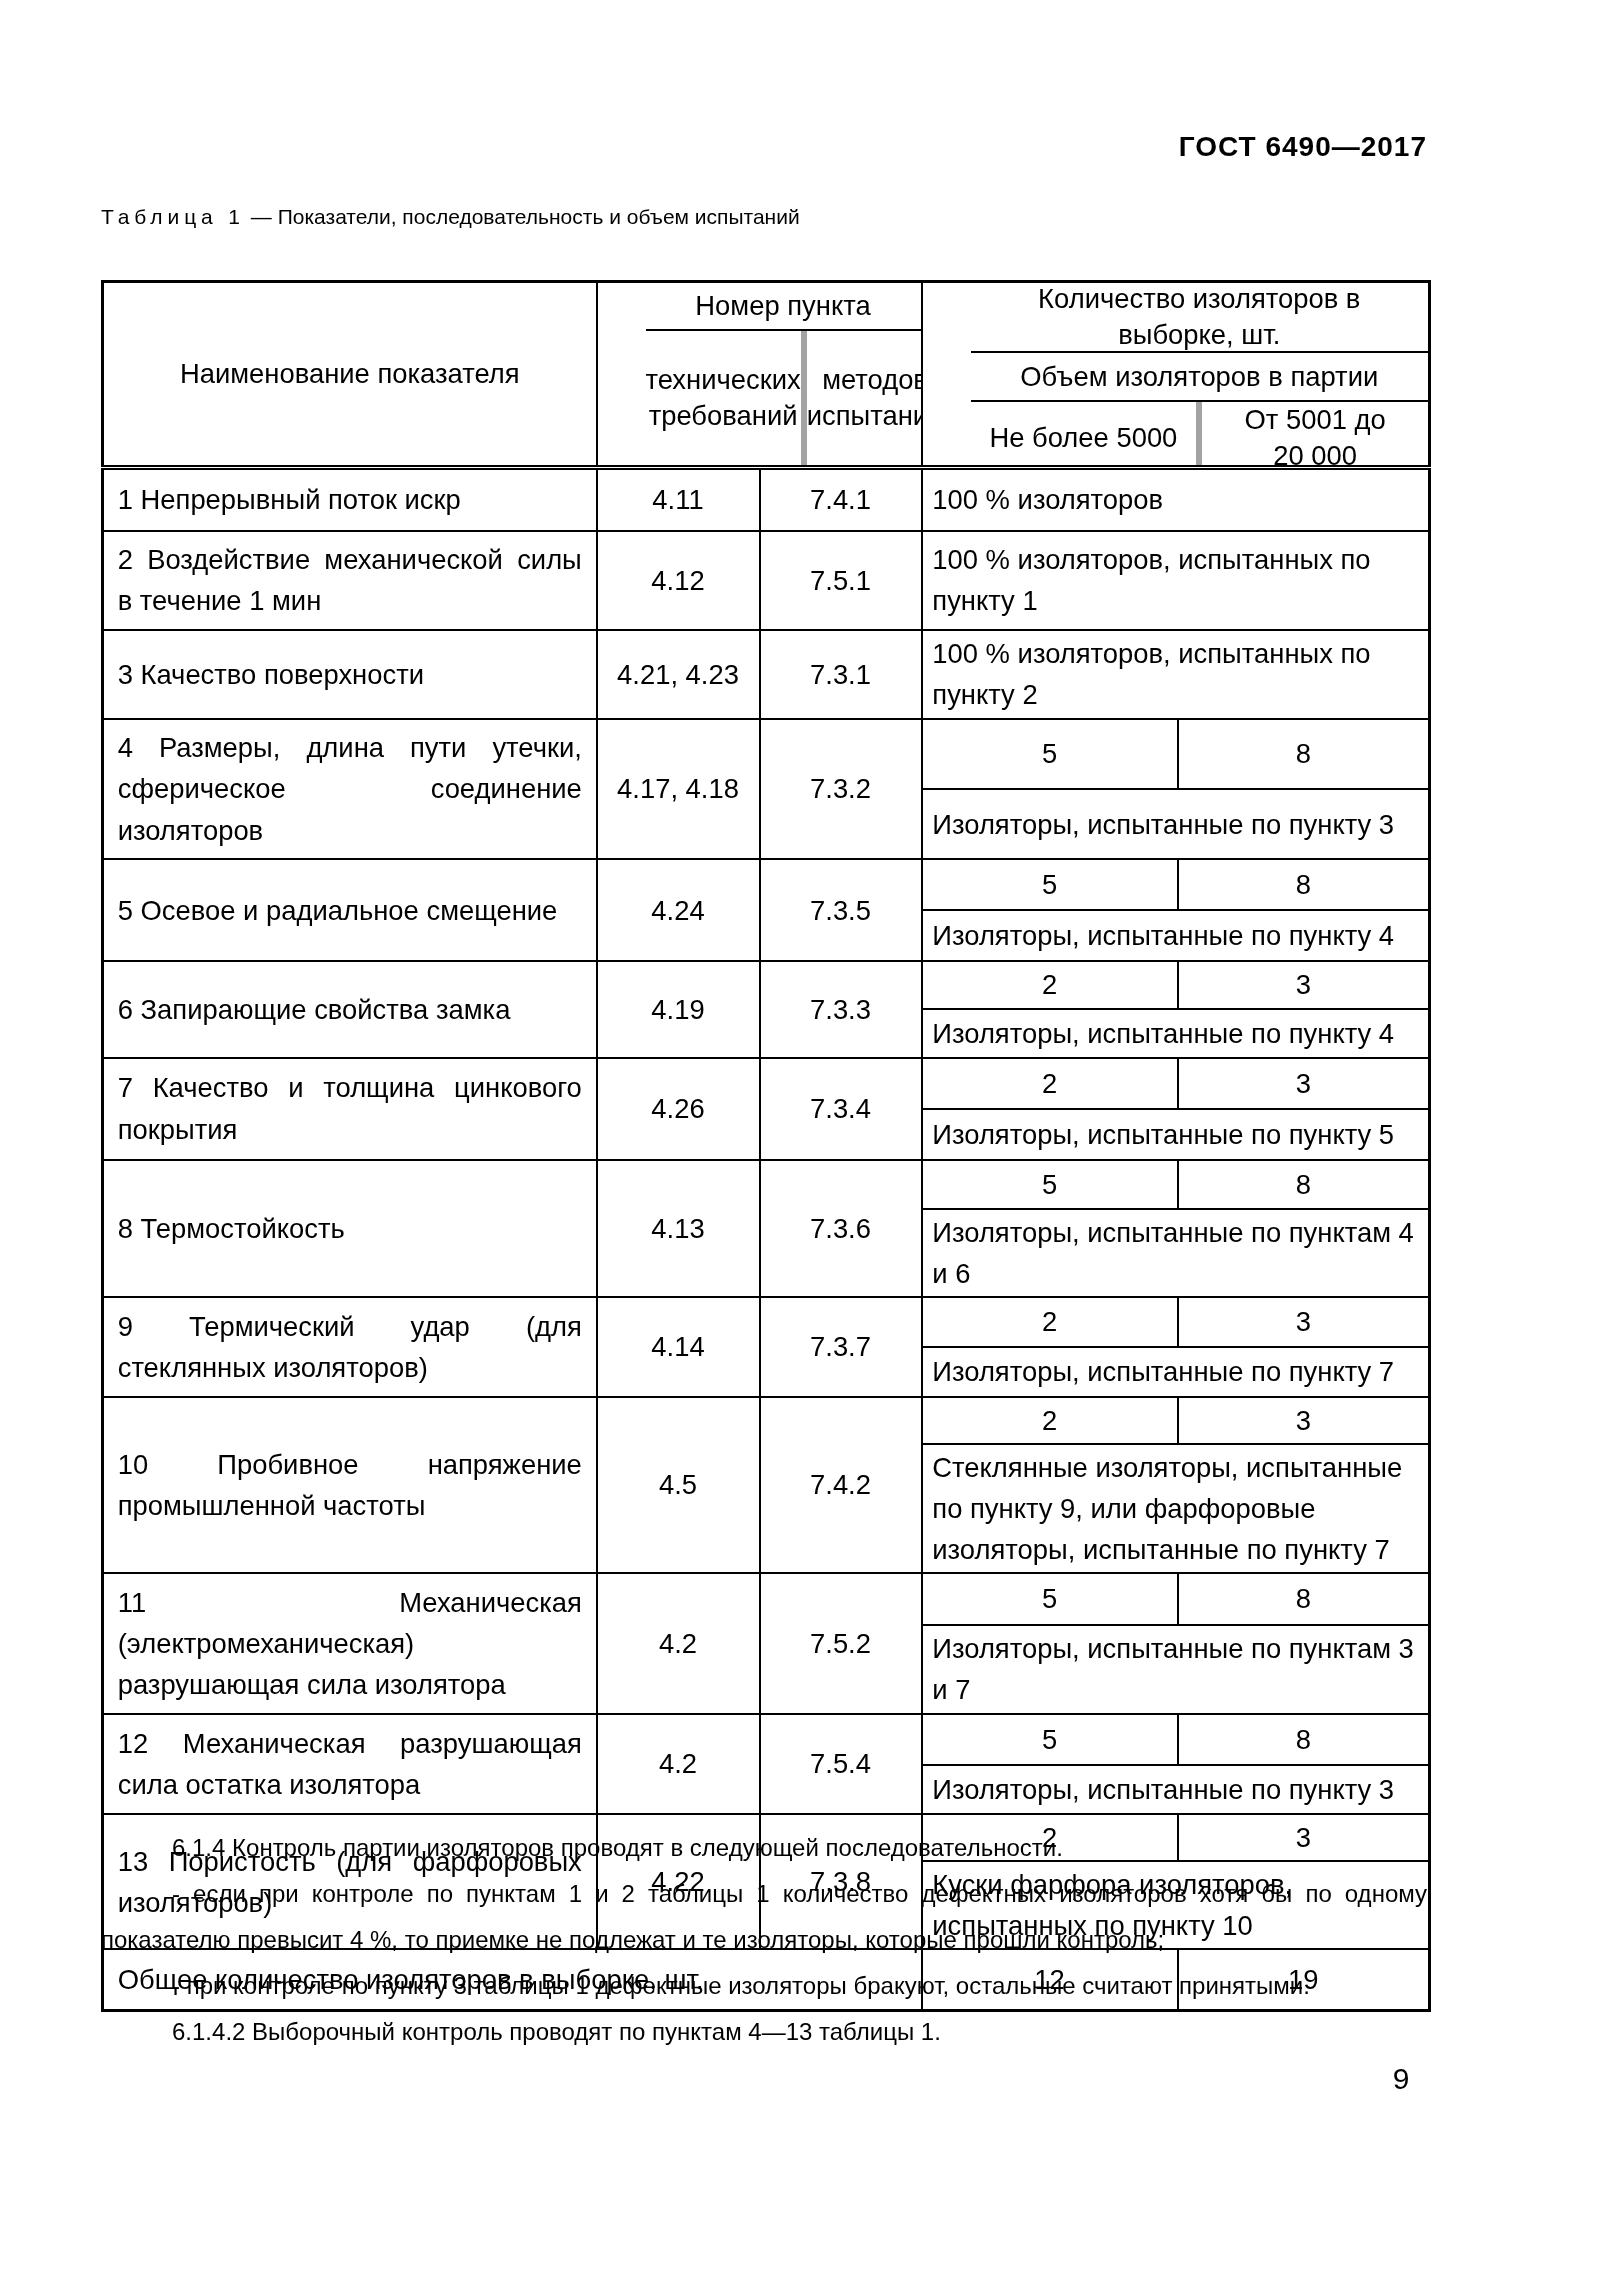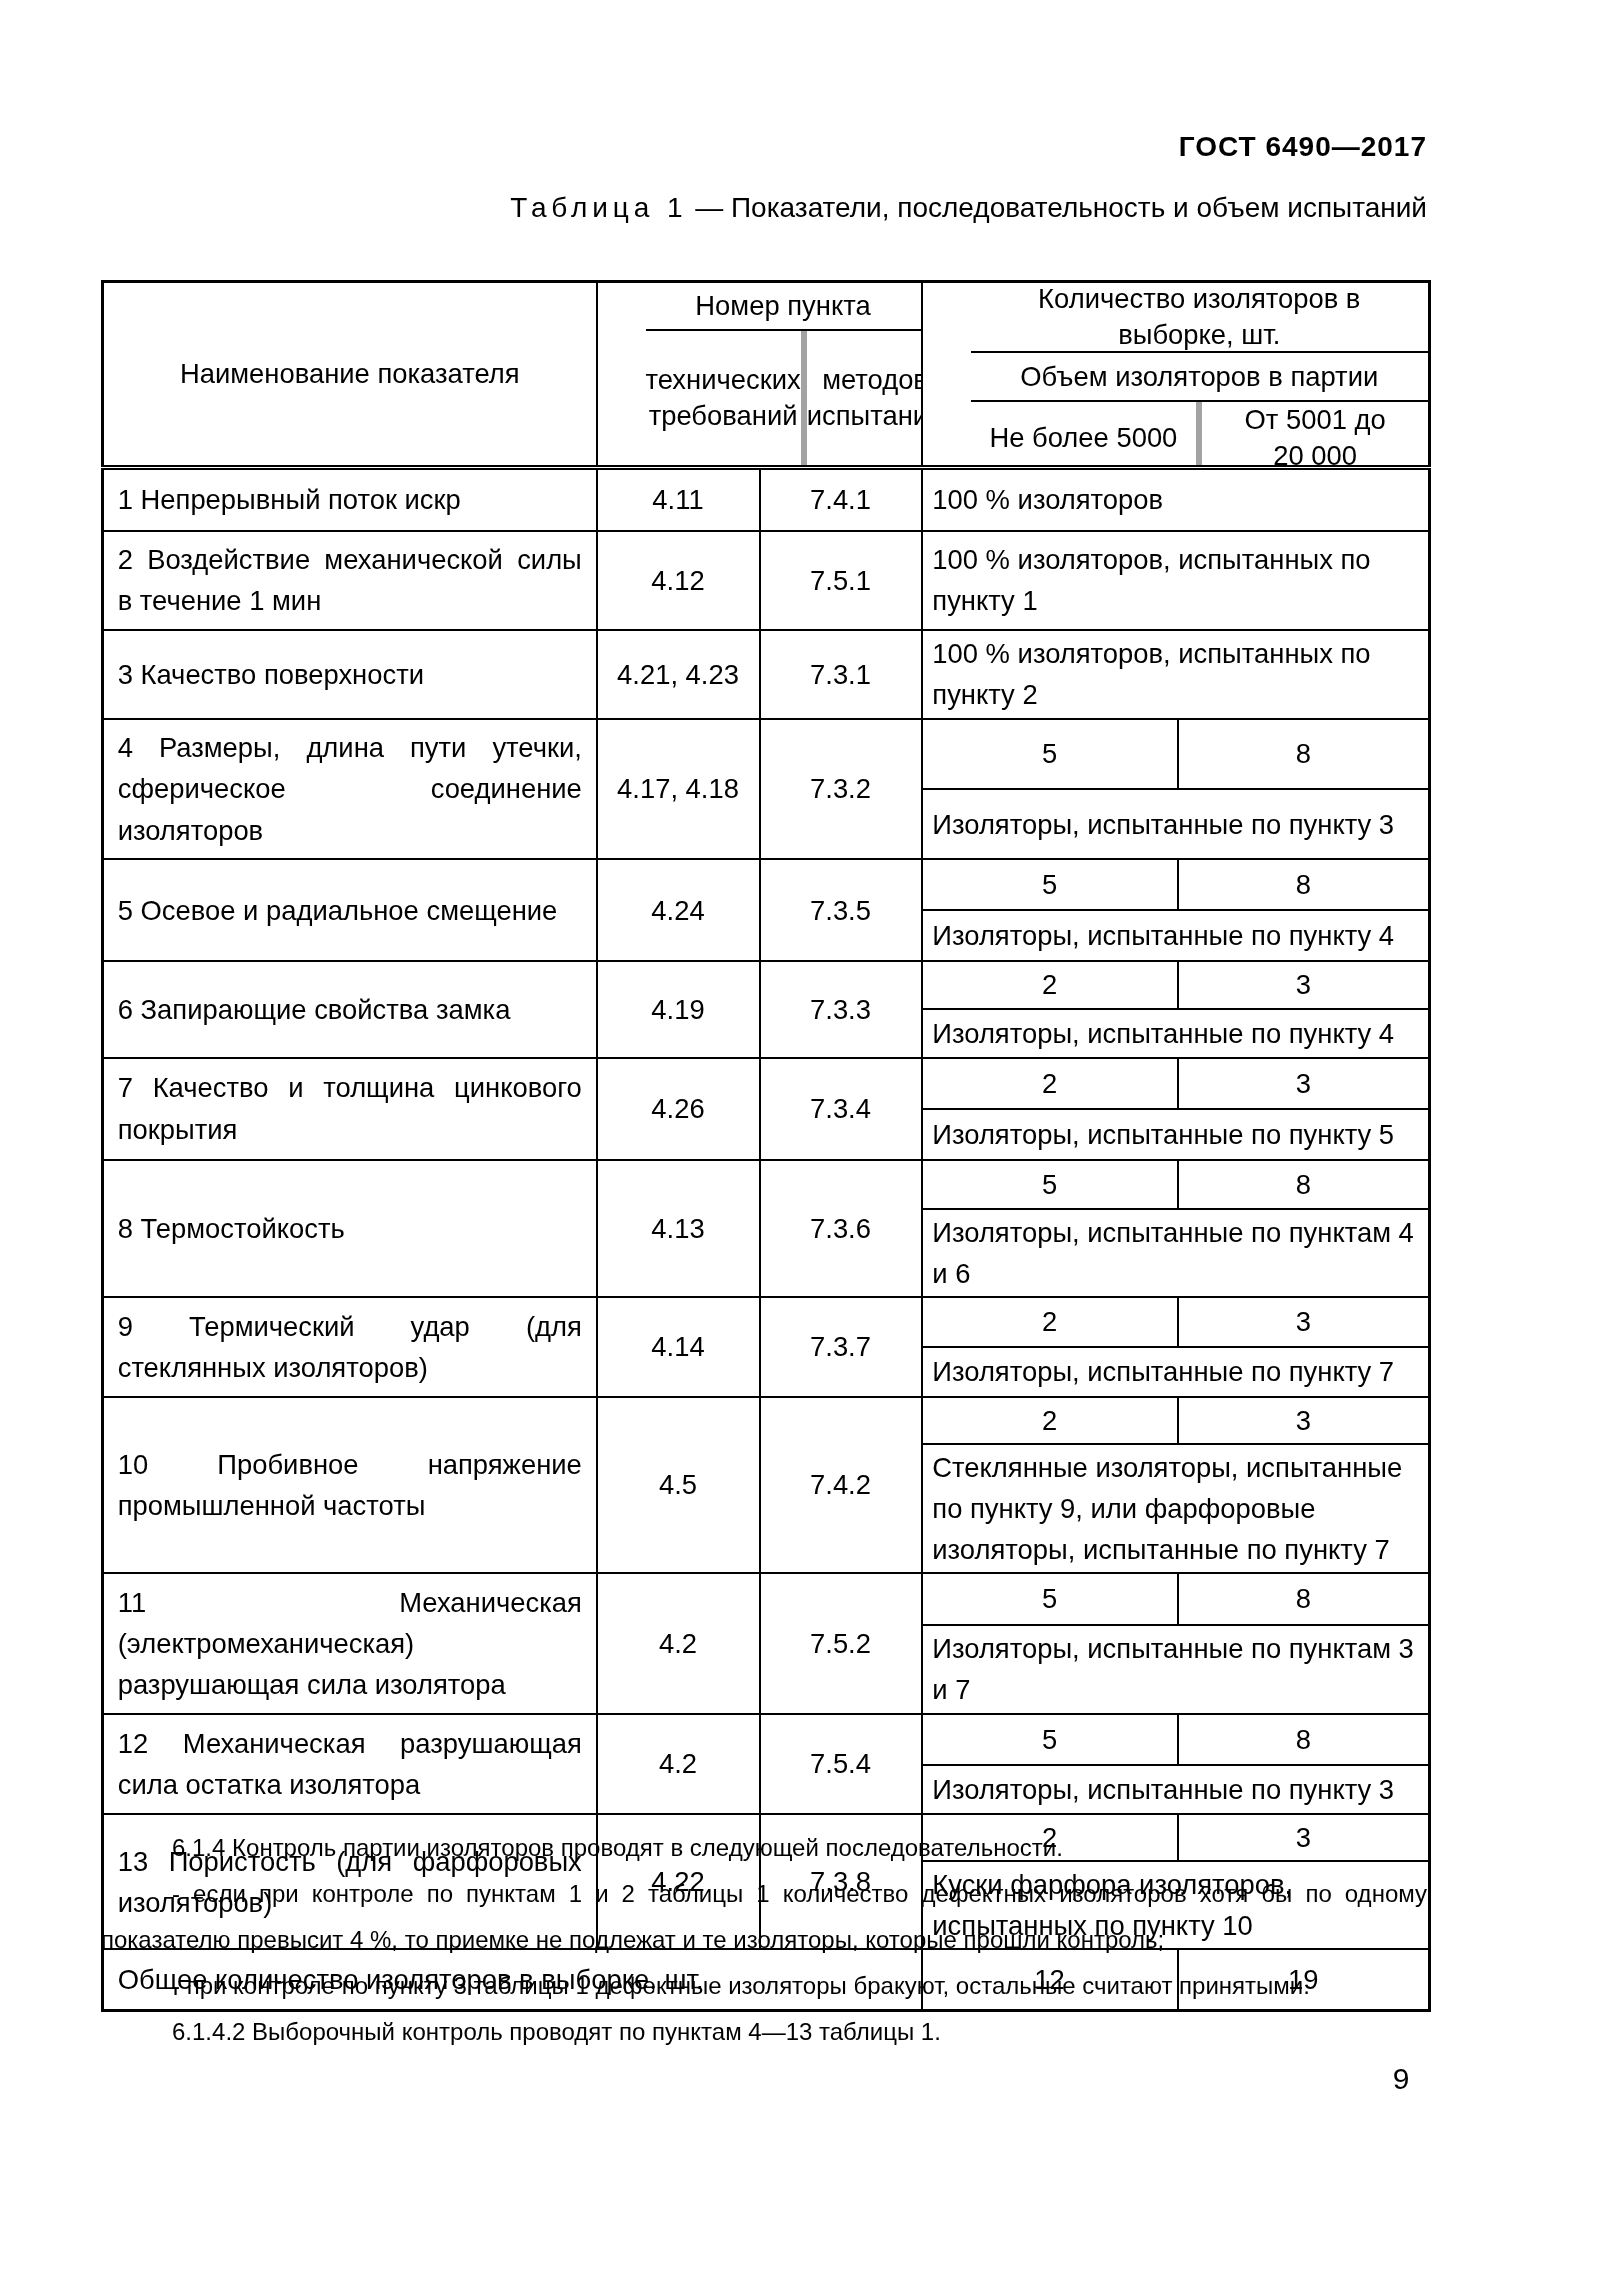--- a/index.html
+++ b/index.html
@@ -1,20 +1,20 @@
 <!DOCTYPE html>
 <html><head>
 <meta charset="utf-8">
 <style>
   html,body{margin:0;padding:0;}
   body{width:1621px;height:2293px;background:#ffffff;color:#000;
        font-family:"Liberation Sans","DejaVu Sans",sans-serif;position:relative;overflow:hidden;}
   .block{position:absolute;left:101px;width:1326px;}
   .doc-code{top:131px;text-align:right;font-weight:bold;font-size:28px;letter-spacing:1px;}
-  .caption{top:192px;font-size:28px;text-align:right;}
+  .caption{top:205px;font-size:21px;}
   .caption .cap-label{letter-spacing:4.9px;}
   .tbl{top:280px;border-collapse:collapse;table-layout:fixed;}
   .tbl,{background:#fff;}
   table.tbl{border:3.9px solid #000;}
   .tbl th,.tbl td{border:2px solid #000;font-size:27.4px;font-weight:normal;line-height:1.5;
                   overflow:hidden;}
   .tbl thead th{border-bottom:5.9px double #000;}
   th.name-h{vertical-align:middle;text-align:center;}
   th.nest{padding:0;vertical-align:top;}
   .hw{height:182px;display:flex;flex-direction:column;padding-left:48px;}

